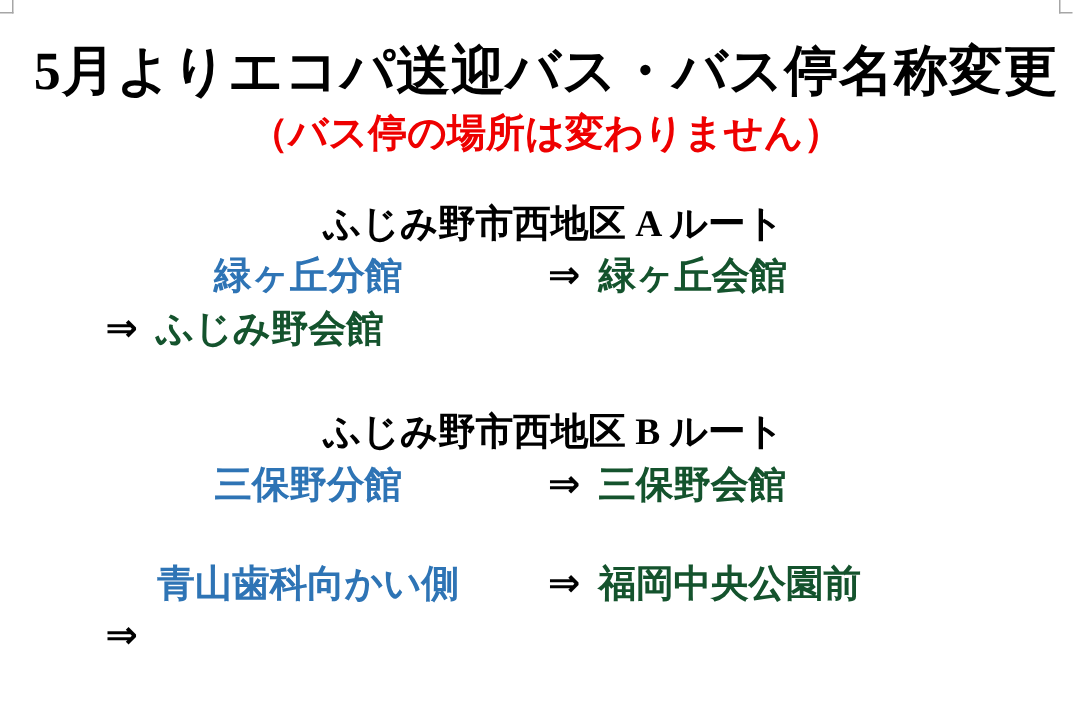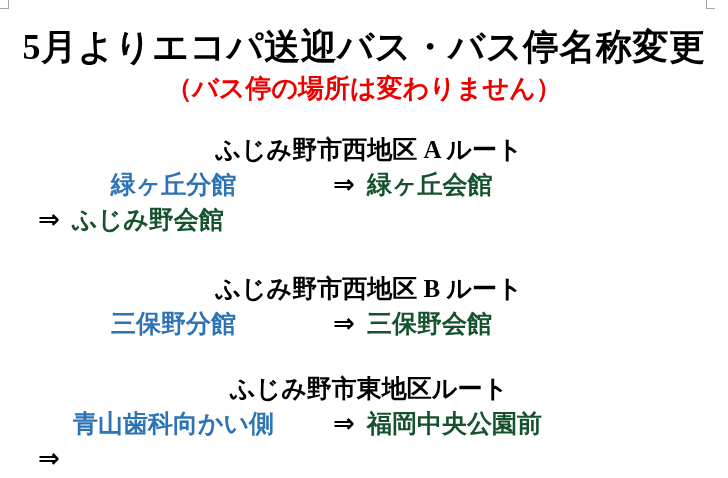--- a/index.html
+++ b/index.html
@@ -58,21 +58,21 @@
     .sec-a { margin-top: 27px; }
     .sec-b { margin-top: 35px; }
     .sec-c { margin-top: 31px; }
     .section-heading {
       line-height: 34px;
       color: #000000;
       white-space: nowrap;
     }
     .row {
       display: flex;
-      margin-left: 16px;
+      margin-left: 48px;
       line-height: 34px;
       align-items: baseline;
     }
     .old-name {
       color: #2e74b5;
       width: 295px;
       flex: none;
       white-space: nowrap;
     }
     .arrow {
@@ -112,21 +112,20 @@
 <div class="section sec-b">
   <div class="section-heading">ふじみ野市西地区 B ルート</div>
   <div class="row">
     <span class="old-name">三保野分館</span>
     <span class="arrow">⇒</span>
     <span class="new-name">三保野会館</span>
   </div>
 </div>
 
 <div class="section sec-c">
-  <div class="section-heading">ふじみ野市東地区ルート</div>
   <div class="row">
     <span class="old-name">青山歯科向かい側</span>
     <span class="arrow">⇒</span>
     <span class="new-name">福岡中央公園前</span>
   </div>
   <div class="row">
     <span class="arrow">⇒</span>
   </div>
 </div>
 

